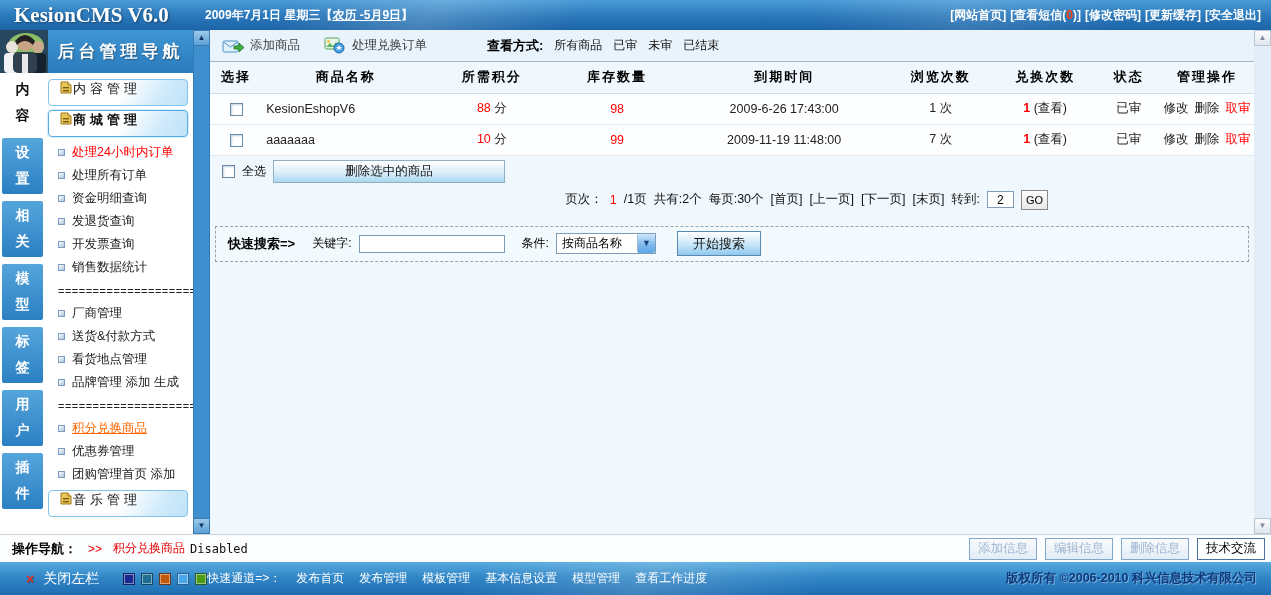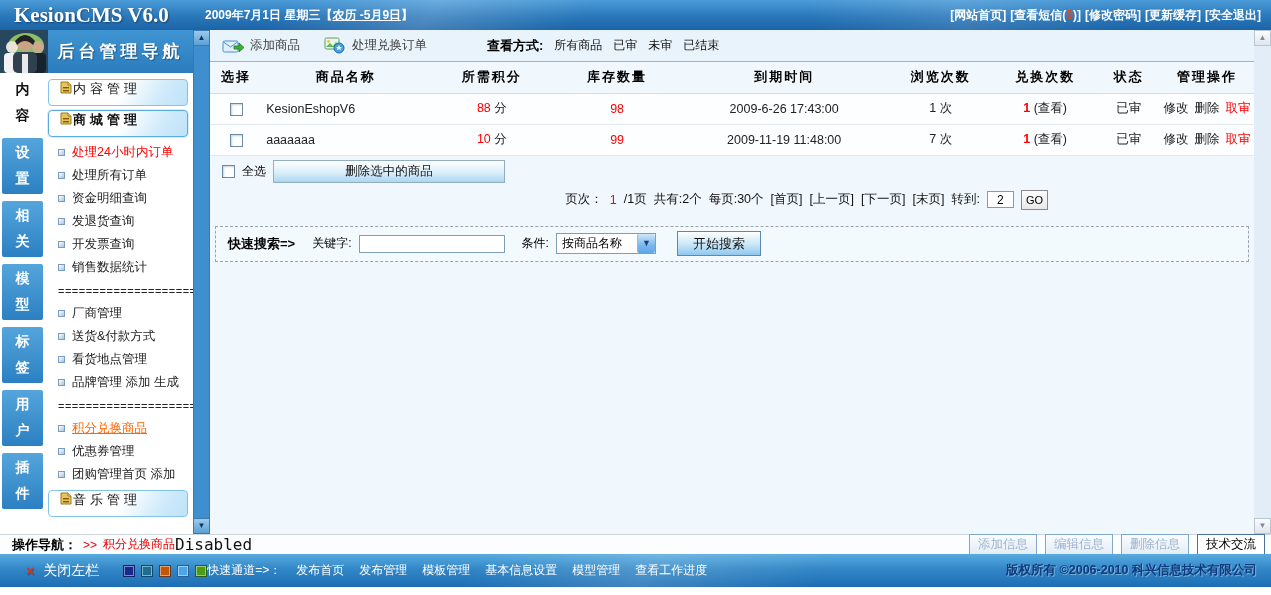--- a/index.html
+++ b/index.html
@@ -105,25 +105,25 @@
   .kw-input { width:146px; height:18px; border:1px solid #7f9db9; font-family:inherit; font-size:12px; padding:0 3px; }
   .selectbox { height:21px; border:1px solid #7f9db9; background:#fff; display:flex; align-items:center;
                width:100px; justify-content:space-between; padding-left:5px; cursor:pointer; }
   .select-arrow { width:18px; height:19px; border-left:1px solid #9db9d2; color:#17447e; text-align:center;
                font-size:9px; line-height:19px; background:linear-gradient(180deg,#cde6fb 0%,#7cb6ec 60%,#5ea7e8 100%);
                border-radius:2px; }
   .search-btn { height:25px; padding:0 15px; margin-left:14px; border:1px solid #5a8ab0; font-size:13px; cursor:pointer;
                background:linear-gradient(180deg,#ffffff 0%,#c8e6f8 55%,#8fc8ef 100%); color:#111; }
 
   
-  .opsbar { height:20px; border-top:1px solid #cdd4da; background:#fcfdfe; display:flex; align-items:center;
-            padding:0 6px 0 12px; }
+  .opsbar { height:28px; border-top:1px solid #cdd4da; background:#fcfdfe; display:flex; align-items:center;
+            padding:0 6px 0 12px; gap:5px; }
   .ops-label { font-weight:bold; font-size:13px; color:#000; }
   .ops-red { color:#e80000; margin-left:6px; }
-  .ops-disabled { font-family:"DejaVu Sans Mono","Liberation Mono",monospace; font-size:16px; color:#111; }
+  .ops-disabled { font-family:"DejaVu Sans Mono","Liberation Mono",monospace; font-size:12px; color:#111; }
   .ops-buttons { margin-left:auto; display:flex; gap:8px; align-items:center; }
   .obtn { width:68px; height:22px; border:1px solid #7fa8cc; font-size:12.5px; cursor:default;
           background:linear-gradient(180deg,#fafcfe,#e2ecf5); color:#9db3cf; }
   .obtn.enabled { color:#000; background:#fff; border-color:#49729c; cursor:pointer; }
 
   
   .footer { height:33px; background:linear-gradient(180deg,#58abdf 0%,#3287c7 45%,#1d6db3 100%);
             display:flex; align-items:center; color:#fff; position:relative; overflow:hidden; }
   .footer::before { content:""; position:absolute; left:300px; top:-15px; width:700px; height:60px;
             background:linear-gradient(100deg,rgba(255,255,255,0) 25%,rgba(255,255,255,.15) 50%,rgba(255,255,255,0) 75%);

